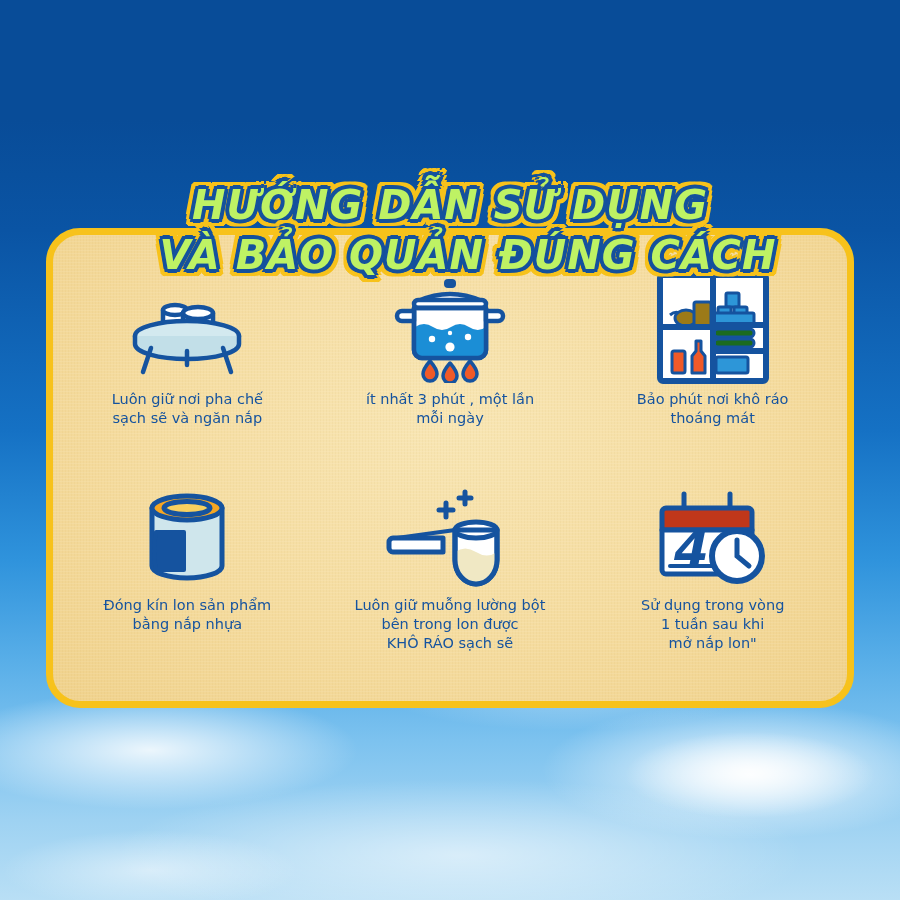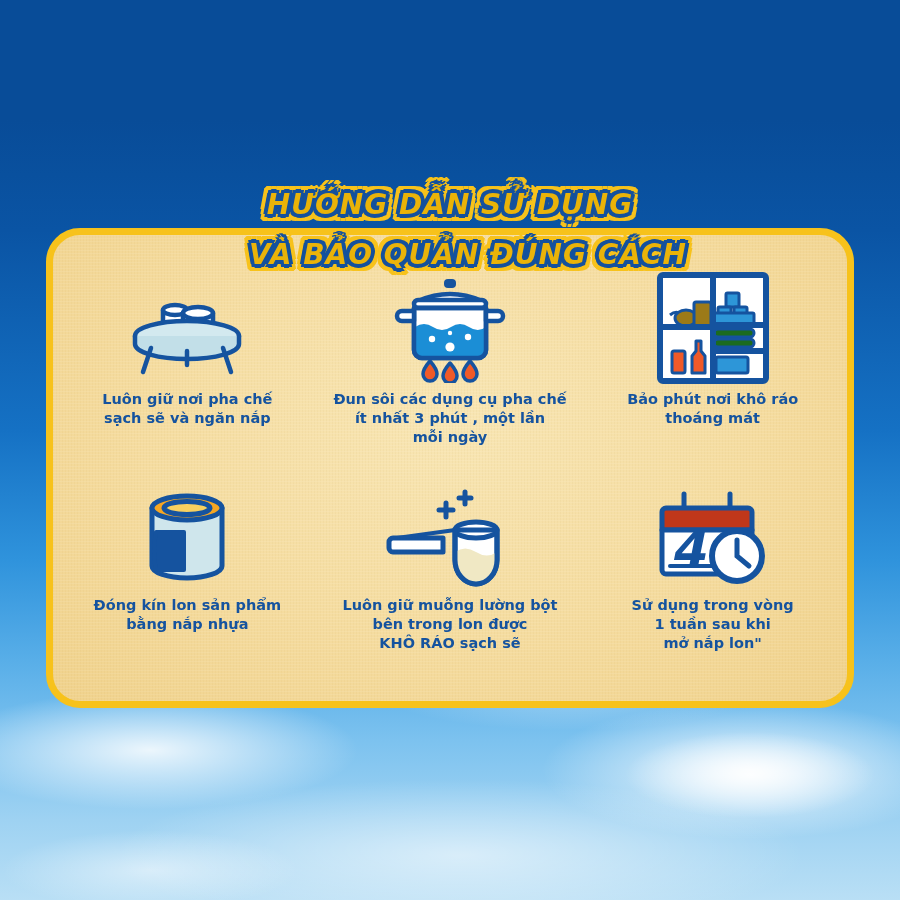--- a/index.html
+++ b/index.html
@@ -55,23 +55,23 @@
     background-image:
       repeating-linear-gradient(0deg, rgba(255,255,255,.25) 0 1px, rgba(0,0,0,0) 1px 3px),
       repeating-linear-gradient(90deg, rgba(190,150,60,.18) 0 1px, rgba(0,0,0,0) 1px 3px);
   }
 
   
   #title{
     position:absolute;left:0;right:0;top:182px;
     text-align:center;z-index:6;
     font-weight:bold;font-style:italic;
-    font-size:28px;line-height:46px;
+    font-size:40px;line-height:46px;
     letter-spacing:1px;
-    color:#eab308;
+    color:#bef264;
     -webkit-text-stroke:0px;
   }
   #title .ln{
     display:block;
     text-shadow:
       -3px -3px 0 #14519d, 3px -3px 0 #14519d, -3px 3px 0 #14519d, 3px 3px 0 #14519d,
       -4px 0 0 #14519d, 4px 0 0 #14519d, 0 -4px 0 #14519d, 0 4px 0 #14519d,
       -6px -6px 0 #f7c21b, 6px -6px 0 #f7c21b, -6px 6px 0 #f7c21b, 6px 6px 0 #f7c21b,
       -7px 0 0 #f7c21b, 7px 0 0 #f7c21b, 0 -7px 0 #f7c21b, 0 7px 0 #f7c21b,
       -5px -7px 0 #f7c21b, 5px -7px 0 #f7c21b, -5px 7px 0 #f7c21b, 5px 7px 0 #f7c21b,
@@ -82,21 +82,21 @@
   
   #grid{
     position:absolute;left:56px;top:272px;width:788px;height:428px;
     display:grid;grid-template-columns:repeat(3,1fr);grid-template-rows:repeat(2,1fr);
     z-index:5;
   }
   .cell{display:flex;flex-direction:column;align-items:center;justify-content:flex-start;}
   .icon-wrap{height:112px;display:flex;align-items:center;justify-content:center;}
   .cap{
     margin-top:6px;text-align:center;
-    color:#15539f;font-weight:bold;font-size:14.5px;line-height:19px;
+    color:#15539f;font-weight:normal;font-size:14.5px;line-height:19px;
     max-width:240px;
   }
   .cap .l{display:block;}
   .r2 .icon-wrap{height:104px;}
 </style>
 </head>
 <body>
 
 <div id="sky">
   <div class="cloud c1"></div>
@@ -156,21 +156,20 @@
           <circle cx="62" cy="60" r="2.2" fill="#ffffff" stroke="none"></circle>
         </g>
         <g stroke="#15539f" stroke-width="3.5" stroke-linejoin="round">
           <path d="M42 88 q-7 8 -7 13 a7 7 0 0 0 14 0 q0 -5 -7 -13 z" fill="#f05a28"></path>
           <path d="M62 90 q-7 8 -7 13 a7 7 0 0 0 14 0 q0 -5 -7 -13 z" fill="#f05a28"></path>
           <path d="M82 88 q-7 8 -7 13 a7 7 0 0 0 14 0 q0 -5 -7 -13 z" fill="#f05a28"></path>
         </g>
       </svg>
     </div>
     <div class="cap">
-      <span class="l">Đun sôi các dụng cụ pha chế</span>
       <span class="l">ít nhất 3 phút , một lần</span>
       <span class="l">mỗi ngày</span>
     </div>
   </div>
 
   <div class="cell r1">
     <div class="icon-wrap">
       <svg width="118" height="118" viewBox="0 0 118 118">
         <rect x="6" y="6" width="106" height="106" rx="3" fill="#ffffff" stroke="#15539f" stroke-width="6"></rect>
 

